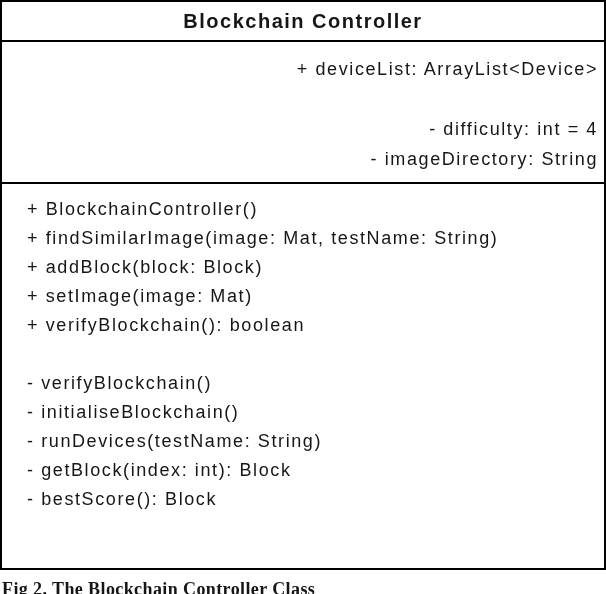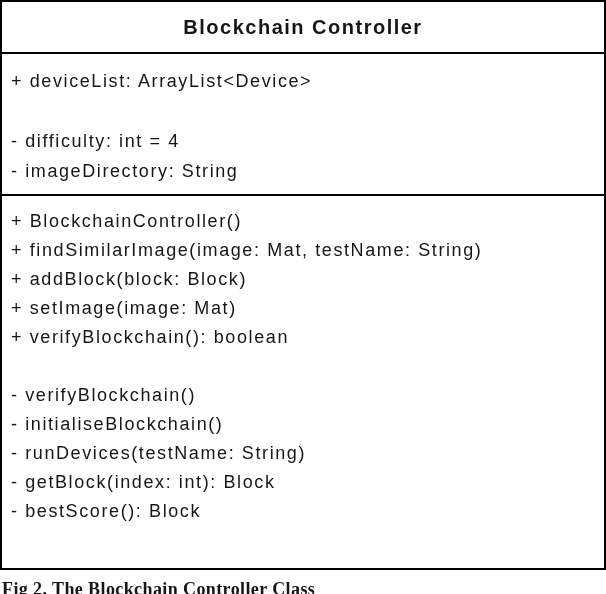--- a/index.html
+++ b/index.html
@@ -15,37 +15,38 @@
     position: absolute;
     left: 0;
     top: 0;
     width: 606px;
     height: 570px;
     border: 2px solid var(--border, #000);
     background: var(--bg, #fff);
   }
   .compartment { color: var(--text, #111); }
   .compartment.title {
-    height: 52px;
+    height: 40px;
     border-bottom: 2px solid var(--border, #000);
     display: flex;
     align-items: center;
     justify-content: center;
     font-weight: bold;
     font-size: 20px;
     letter-spacing: 1.5px;
   }
   .compartment.attributes {
     height: 142px;
     border-bottom: 2px solid var(--border, #000);
     padding: 12px 6px 0 9px;
   }
-  .compartment.attributes .line { height: 30px; line-height: 30px; }
+  .compartment.attributes .line { height: 30px; line-height: 30px; text-align: right; }
   .compartment.methods {
     padding: 11px 6px 0 9px;
+    margin-left: 16px;
   }
   .compartment.methods .line { height: 29px; line-height: 29px; }
   .line {
     font-size: 18px;
     letter-spacing: 1.6px;
     white-space: pre;
     overflow: hidden;
   }
   .caption {
     position: absolute;

